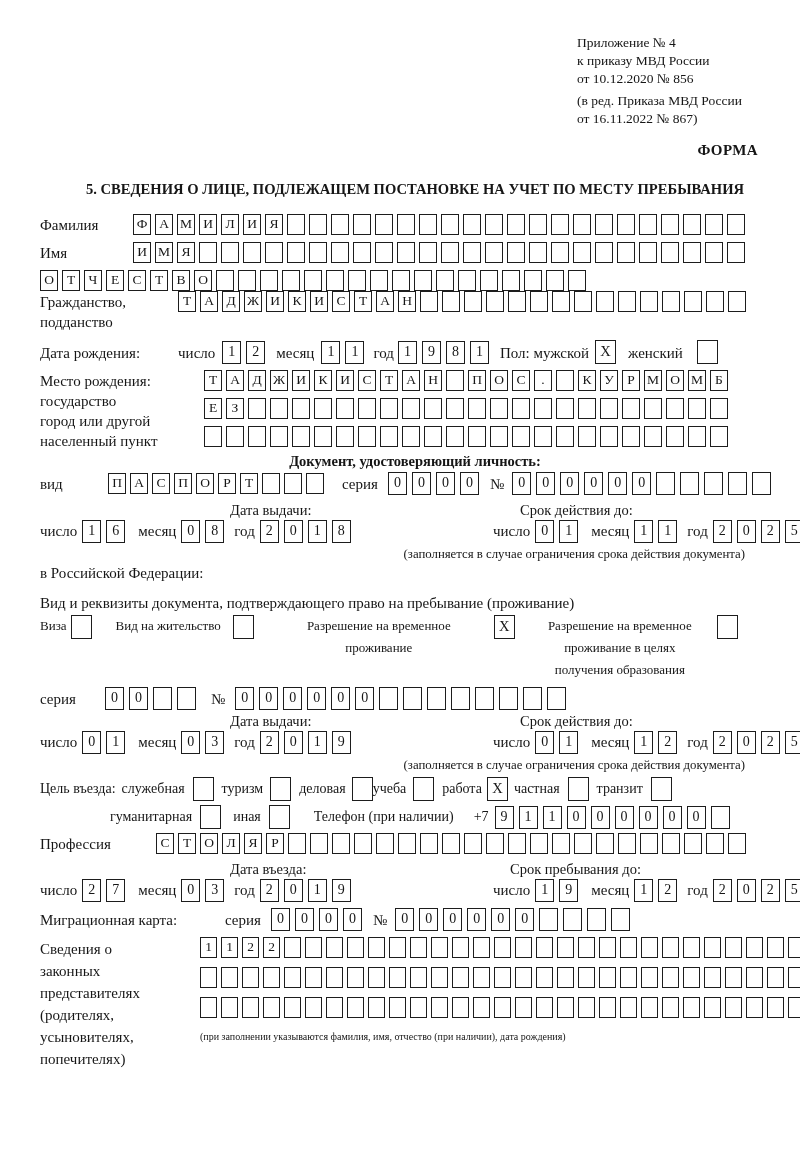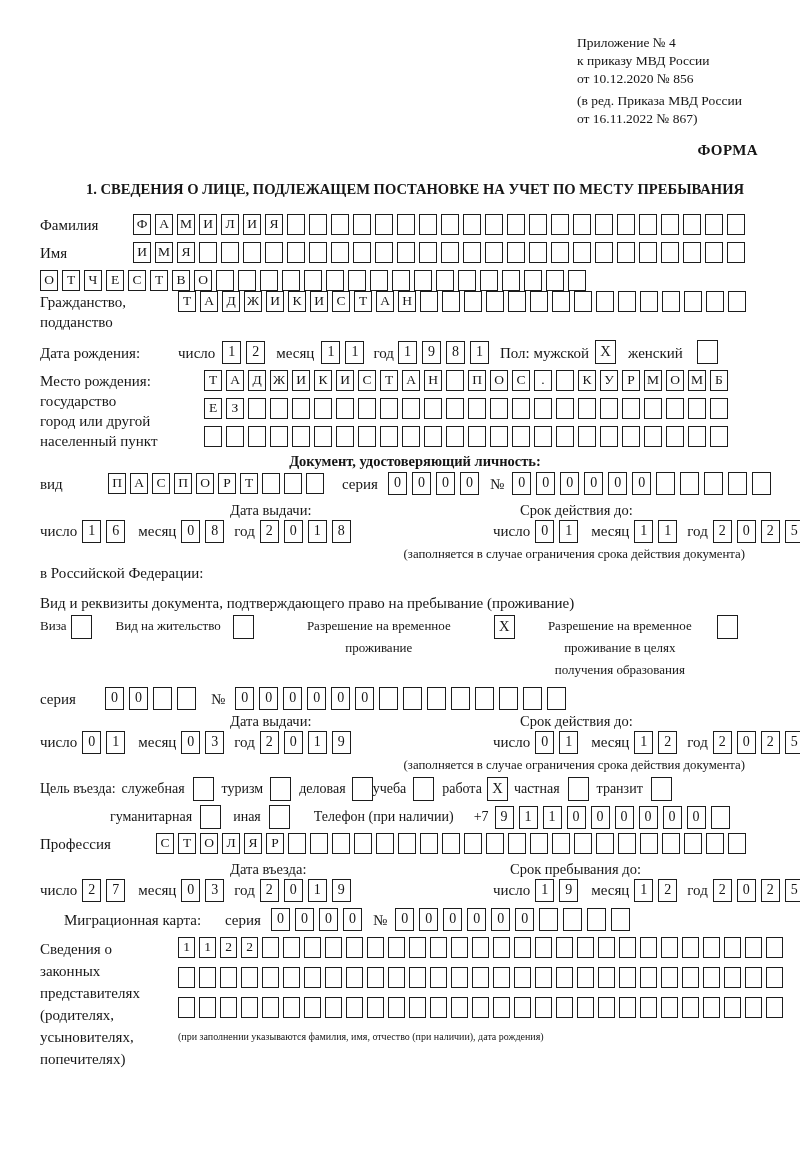--- a/index.html
+++ b/index.html
@@ -54,21 +54,21 @@
     <div>от 10.12.2020 № 856</div>
     <div class="edition">
       <div>(в ред. Приказа МВД России</div>
       <div>от 16.11.2022 № 867)</div>
     </div>
   </div>
 
   <div class="forma">ФОРМА</div>
 
 
-  <div class="sec-heading">1. СВЕДЕНИЯ О ЛИЦЕ, ПОДЛЕЖАЩЕМ ПОСТАНОВКЕ НА УЧЕТ ПО МЕСТУ ПРЕБЫВАНИЯ</div>
+  <div class="sec-heading">5. СВЕДЕНИЯ О ЛИЦЕ, ПОДЛЕЖАЩЕМ ПОСТАНОВКЕ НА УЧЕТ ПО МЕСТУ ПРЕБЫВАНИЯ</div>
 
   <div class="row" style="margin-top:16px;">
     <div class="lbl" style="width:93px;">Фамилия</div>
     <div class="cells">
         <div class="cell">Ф</div>
         <div class="cell">А</div>
         <div class="cell">М</div>
         <div class="cell">И</div>
         <div class="cell">Л</div>
         <div class="cell">И</div>
@@ -614,21 +614,21 @@
             <div class="cell dt">2</div>
             <div class="cell dt">0</div>
             <div class="cell dt">2</div>
             <div class="cell dt">5</div>
           </div>
       </div>
     </div>
   </div>
 
   <div class="row" style="margin-top:6px;align-items:center;">
-    <span class="lbl" style="width:185px;text-align:center;">Миграционная карта:</span>
+    <span class="lbl" style="width:185px;">Миграционная карта:</span>
     <span class="lbl" style="margin-right:10px;">серия</span>
     <div class="cells dt">
         <div class="cell dt">0</div>
         <div class="cell dt">0</div>
         <div class="cell dt">0</div>
         <div class="cell dt">0</div>
       </div>
     <span class="lbl" style="margin-left:6px;margin-right:8px;">№</span>
     <div class="cells dt">
         <div class="cell dt">0</div>
@@ -637,21 +637,21 @@
         <div class="cell dt">0</div>
         <div class="cell dt">0</div>
         <div class="cell dt">0</div>
         <div class="cell dt"></div>
         <div class="cell dt"></div>
         <div class="cell dt"></div>
         <div class="cell dt"></div>
       </div>
   </div>
 
-  <div class="row" style="margin-top:6px;">
+  <div class="row" style="margin-top:6px;gap:22px;">
     <div class="lbl" style="width:138px;line-height:22px;">
       <div>Сведения о</div>
       <div>законных</div>
       <div>представителях</div>
       <div>(родителях,</div>
       <div>усыновителях,</div>
       <div>попечителях)</div>
     </div>
     <div>
       <div class="cells w17" style="margin-bottom:9px;">

